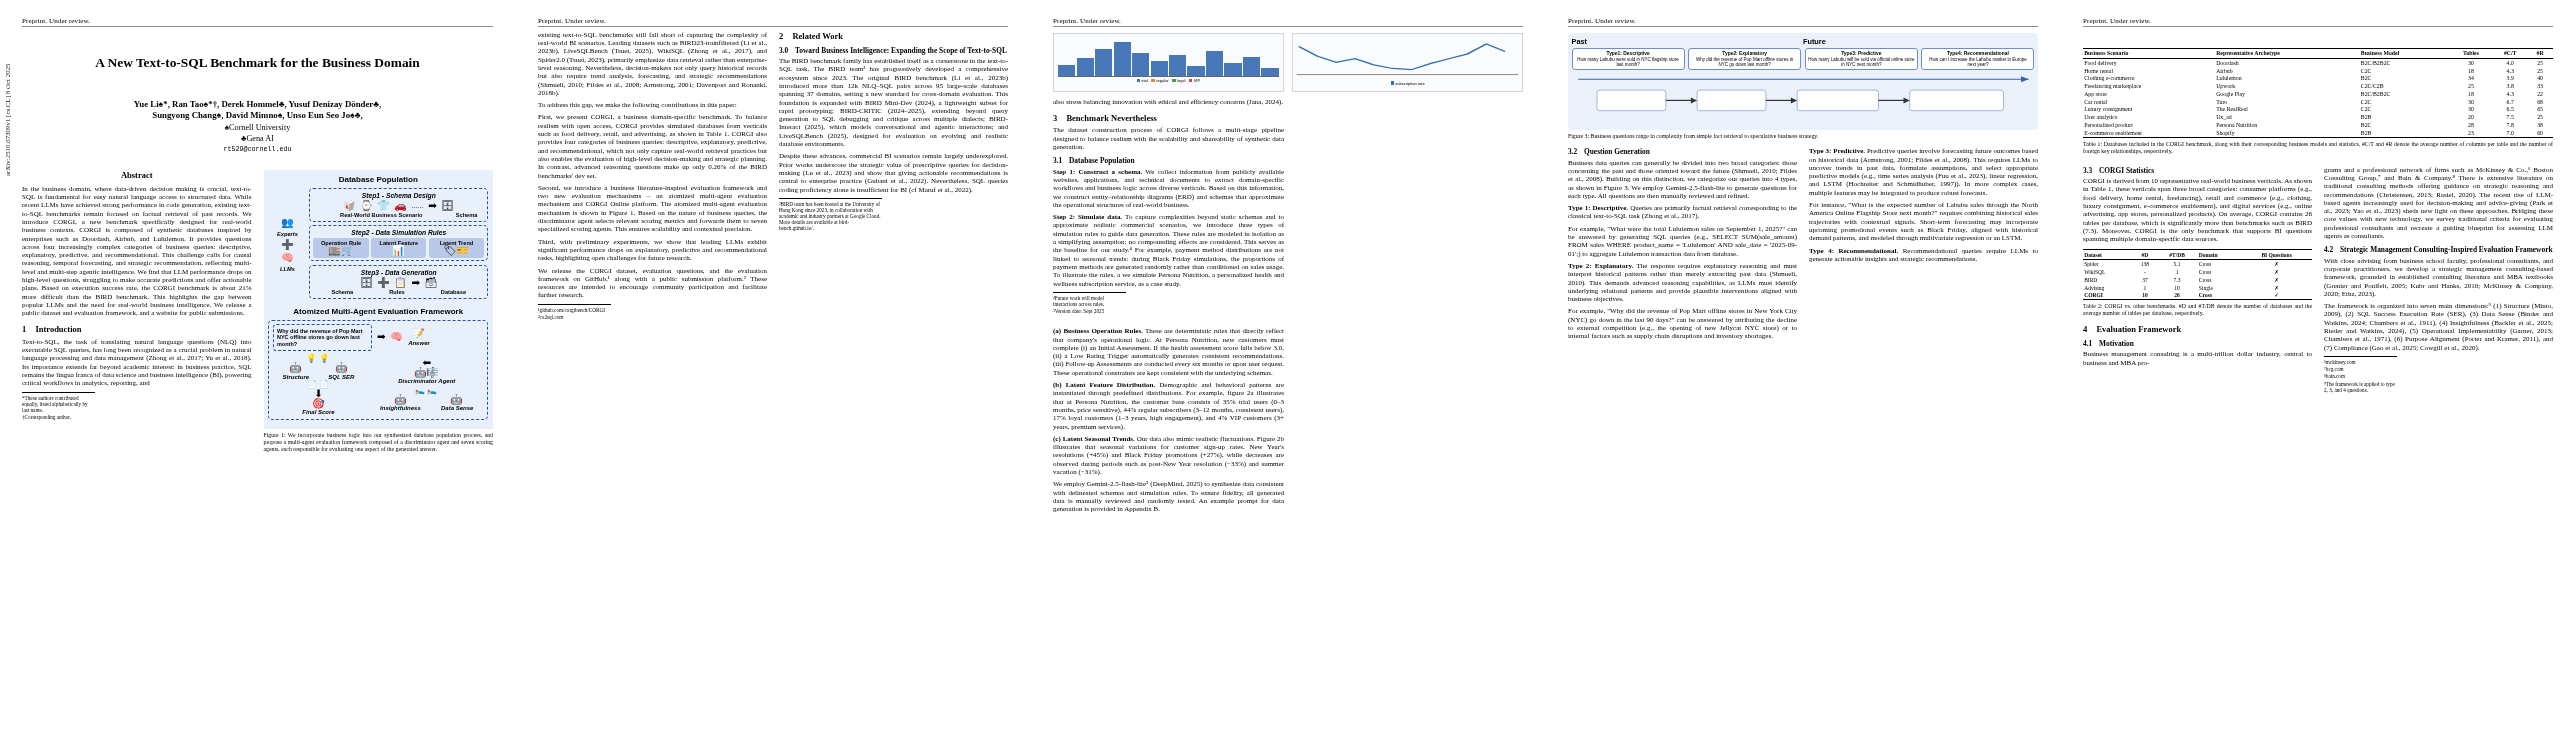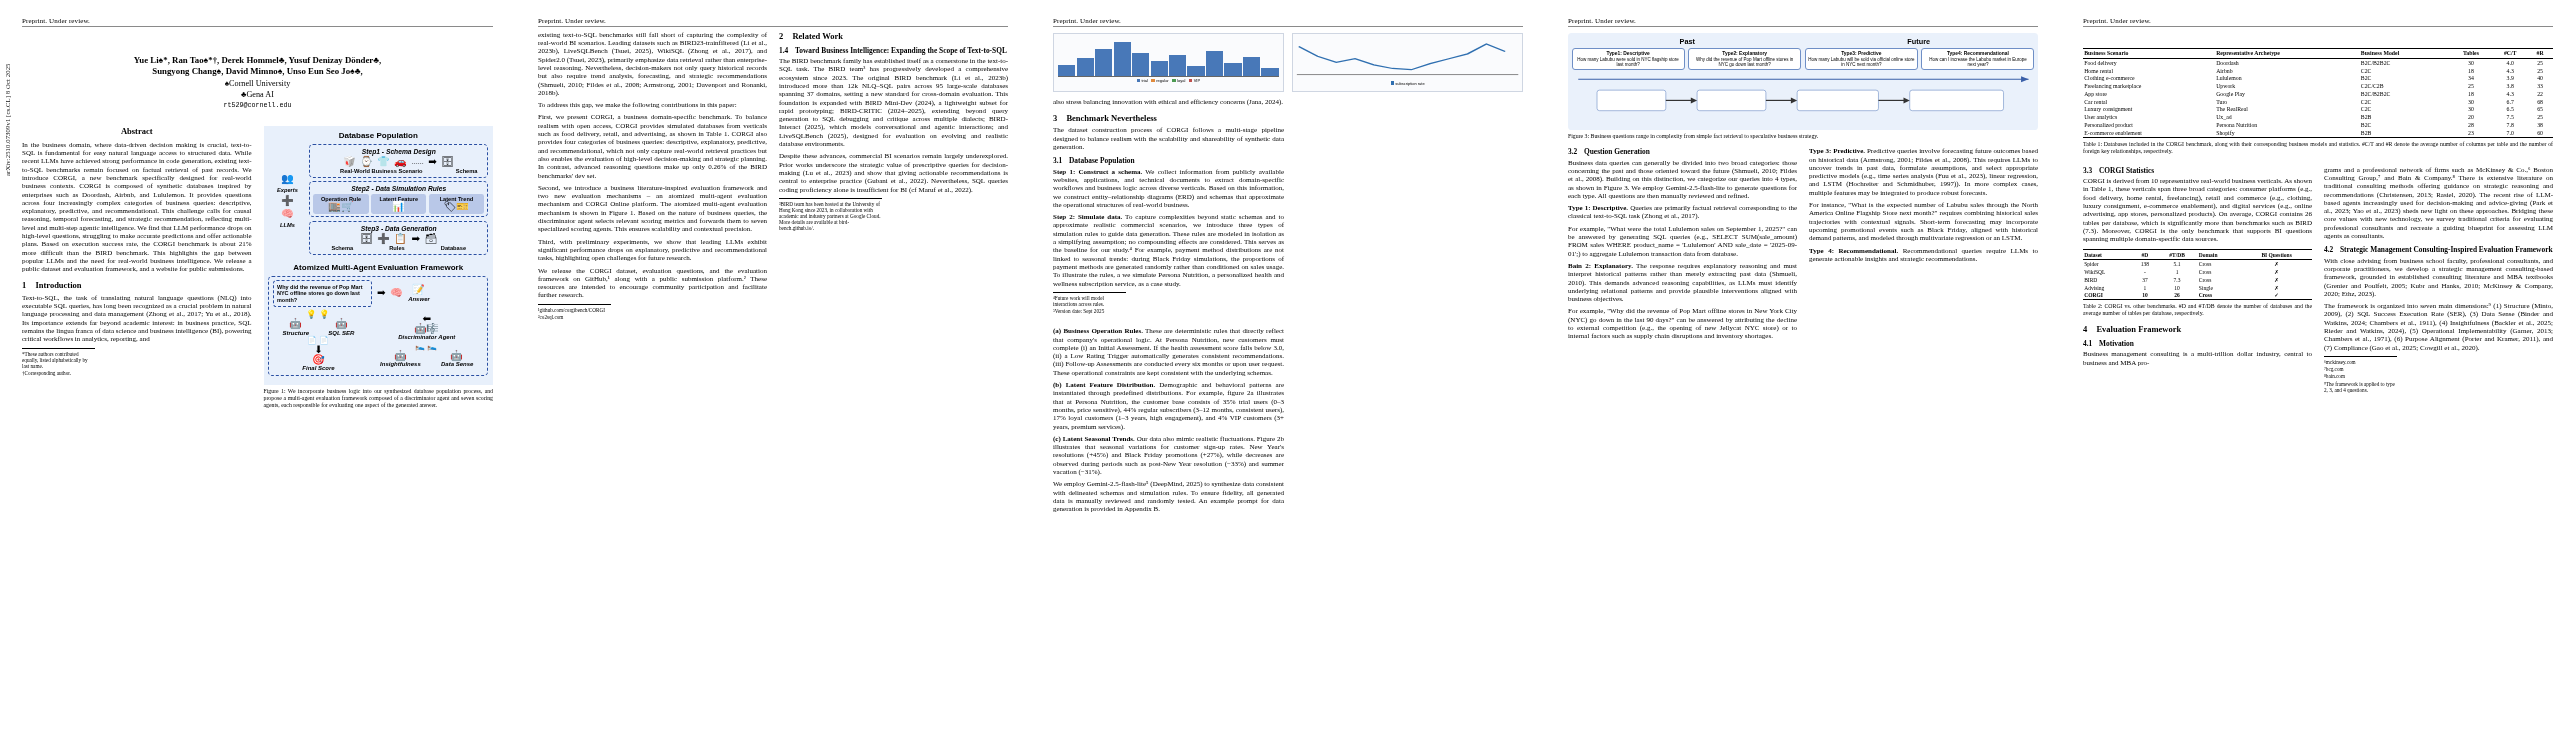--- a/index.html
+++ b/index.html
@@ -42,21 +42,21 @@
   .fbox{border:0.6px solid #cfd6e2;background:#fafbfd;}
   .ftitle{font-family:"Liberation Sans",sans-serif;font-size:5px;font-weight:bold;text-align:center;padding:1.2px 0;}
   .bars{display:flex;align-items:flex-end;gap:1.2px;height:38px;padding:0 2.4px;}
   .bars i{display:block;flex:1;background:#4878b8;}
   .legendrow{display:flex;gap:3.6px;justify-content:center;font-size:4px;font-family:"Liberation Sans",sans-serif;padding:1.2px 0;}
   .legendrow span b{display:inline-block;width:3.6px;height:3.6px;margin-right:1.2px;}
   .axisline{height:0.6px;background:#666;margin:0 2.4px;}
   
   .tl{background:#eaf1fb;border-radius:3.6px;padding:3.6px;}
   .tlhdr{display:flex;}
-  .tlhdr div{flex:1;text-align:center;font-family:"Liberation Sans",sans-serif;font-weight:bold;font-size:7.3px;}
+  .tlhdr div{flex:1;font-family:"Liberation Sans",sans-serif;font-weight:bold;font-size:7.3px;}
   .tbox{border:0.9px solid #6f8fc6;border-radius:3px;background:#fff;padding:1.8px 2.4px;font-family:"Liberation Sans",sans-serif;font-size:4.5px;line-height:5.2px;text-align:center;}
   .tbox .tt{font-weight:bold;font-size:4.9px;display:block;margin-bottom:0.6px;}
   
   table.tbl{border-collapse:collapse;width:100%;font-size:5.8px;}
   table.tbl th{font-weight:bold;text-align:left;padding:1.2px 3px 1.8px 1.2px;}
   table.tbl td{padding:0.9px 3px 0.9px 1.2px;}
   table.tbl .num{text-align:center;}
   .rule-top{border-top:0.9px solid #000;}
   .rule-mid{border-top:0.5px solid #000;}
   .rule-bot{border-bottom:0.9px solid #000;}
@@ -67,20 +67,21 @@
 </head>
 <body>
 
 <div class="sheet">
 
   <div class="page">
     <div class="hdr">Preprint. Under review.</div>
     <div class="arxiv">arXiv:2510.07309v1  [cs.CL]  8 Oct 2025</div>
 
     <div class="p1-title">
+      <div>A New Text-to-SQL Benchmark for the Business Domain</div>
     </div>
 
     <div class="p1-authors">
       <div>Yue Li♠*, Ran Tao♠*†, Derek Hommel♣, Yusuf Denizay Dönder♣,</div>
       <div>Sungyong Chang♠, David Mimno♠, Unso Eun Seo Jo♠♣,</div>
     </div>
     <div class="p1-affil">♠Cornell University</div>
     <div class="p1-affil">♣Gena AI</div>
     <div class="p1-mail">rt529@cornell.edu</div>
 
@@ -231,21 +232,21 @@
         <div class="ftn">
           <p>¹github.com/corgibench/CORGI</p>
           <p>²co2sql.com</p>
         </div>
       </div>
       <div class="col">
         <div class="secnum" style="margin-top:0">
           <span class="n">2</span><span>Related Work</span>
         </div>
         <div class="subsec">
-          <span class="n">1.4</span><span>Toward Business Intelligence: Expanding the Scope of Text-to-SQL</span>
+          <span class="n">3.0</span><span>Toward Business Intelligence: Expanding the Scope of Text-to-SQL</span>
         </div>
         <p class="just">The BIRD benchmark family has established itself as a cornerstone in the text-to-SQL task. The BIRD team³ has progressively developed a comprehensive ecosystem since 2023. The original BIRD benchmark (Li et al., 2023b) introduced more than 12k NLQ–SQL pairs across 95 large-scale databases spanning 37 domains, setting a new standard for cross-domain evaluation. This foundation is expanded with BIRD Mini-Dev (2024), a lightweight subset for rapid prototyping; BIRD-CRITIC (2024–2025), extending beyond query generation to SQL debugging and critique across multiple dialects; BIRD-Interact (2025), which models conversational and agentic interactions; and LiveSQLBench (2025), designed for evaluation on evolving and realistic database environments.</p>
         <p class="just">Despite these advances, commercial BI scenarios remain largely underexplored. Prior works underscore the strategic value of prescriptive queries for decision-making (Lu et al., 2023) and show that giving actionable recommendations is central to enterprise practice (Gubani et al., 2022). Nevertheless, SQL queries coding proficiency alone is insufficient for BI (cf Maruf et al., 2022).</p>
         <div class="ftn" style="width:103px">
           <p>³BIRD team has been hosted at the University of Hong Kong since 2023, in collaboration with academic and industry partners at Google Cloud. More details are available at bird-bench.github.io/.</p>
         </div>
       </div>
     </div>
   </div>
 
@@ -362,21 +363,21 @@
     <p class="cap">Figure 3: Business questions range in complexity from simple fact retrieval to speculative business strategy.</p>
 
     <div class="two-col" style="margin-top:7.3px;">
       <div class="col">
         <div class="subsec" style="margin-top:0">
           <span class="n">3.2</span><span>Question Generation</span>
         </div>
         <p class="just">Business data queries can generally be divided into two broad categories: those concerning the past and those oriented toward the future (Shmueli, 2010; Fildes et al., 2008). Building on this distinction, we categorize our queries into 4 types, as shown in Figure 3. We employ Gemini-2.5-flash-lite to generate questions for each type. All questions are then manually reviewed and refined.</p>
         <p class="just"><b>Type 1: Descriptive.</b> <span>Queries are primarily factual retrieval corresponding to the classical text-to-SQL task (Zhong et al., 2017).</span></p>
         <p class="just">For example, "What were the total Lululemon sales on September 1, 2025?" can be answered by generating SQL queries (e.g., SELECT SUM(sale_amount) FROM sales WHERE product_name = 'Lululemon' AND sale_date = '2025-09-01';) to aggregate Lululemon transaction data from database.</p>
-        <p class="just"><b>Bain 2: Explanatory.</b> <span>The response requires explanatory reasoning and must interpret historical patterns rather than merely extracting past data (Shmueli, 2010). This demands advanced reasoning capabilities, as LLMs must identify underlying relational patterns and provide plausible interventions aligned with business objectives.</span></p>
+        <p class="just"><b>Type 2: Explanatory.</b> <span>The response requires explanatory reasoning and must interpret historical patterns rather than merely extracting past data (Shmueli, 2010). This demands advanced reasoning capabilities, as LLMs must identify underlying relational patterns and provide plausible interventions aligned with business objectives.</span></p>
         <p class="just">For example, "Why did the revenue of Pop Mart offline stores in New York City (NYC) go down in the last 90 days?" can be answered by attributing the decline to external competition (e.g., the opening of new Jellycat NYC store) or to internal factors such as supply chain disruptions and inventory shortages.</p>
       </div>
       <div class="col">
         <p class="just"><b>Type 3: Predictive.</b> <span>Predictive queries involve forecasting future outcomes based on historical data (Armstrong, 2001; Fildes et al., 2008). This requires LLMs to uncover trends in past data, formulate assumptions, and select appropriate predictive models (e.g., time series analysis (Fuu et al., 2023), linear regression, and LSTM (Hochreiter and Schmidhuber, 1997)). In more complex cases, multiple features may be integrated to produce robust forecasts.</span></p>
         <p class="just">For instance, "What is the expected number of Labubu sales through the North America Online Flagship Store next month?" requires combining historical sales trajectories with contextual signals. Short-term forecasting may incorporate upcoming promotional events such as Black Friday, aligned with historical demand patterns, and modeled through multivariate regression or an LSTM.</p>
         <p class="just"><b>Type 4: Recommendational.</b> <span>Recommendational queries require LLMs to generate actionable insights and strategic recommendations.</span></p>
       </div>
     </div>
   </div>
 

